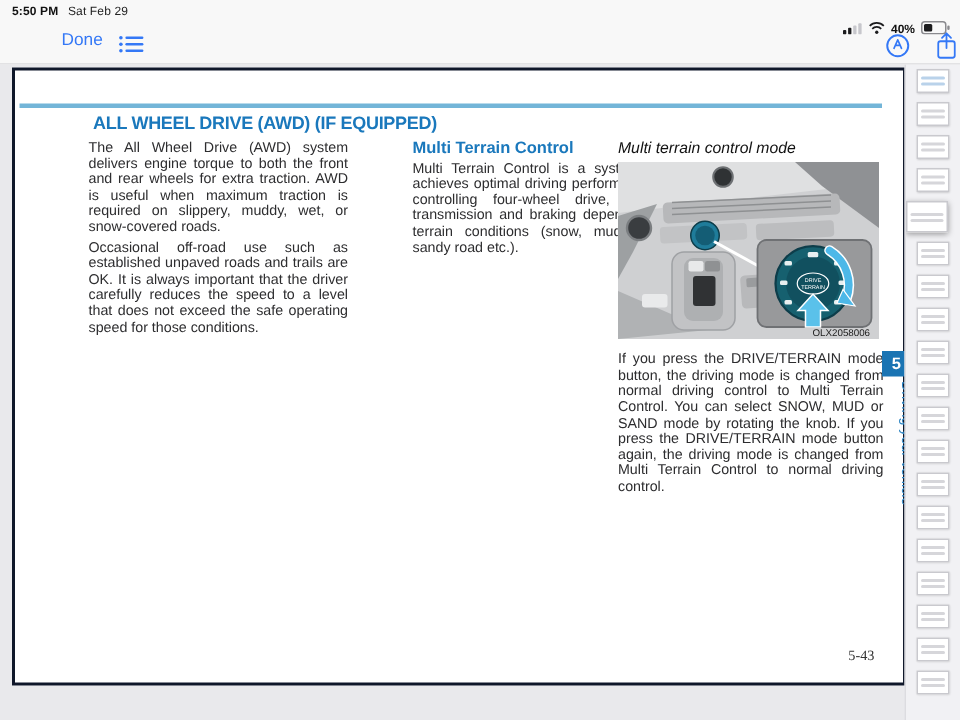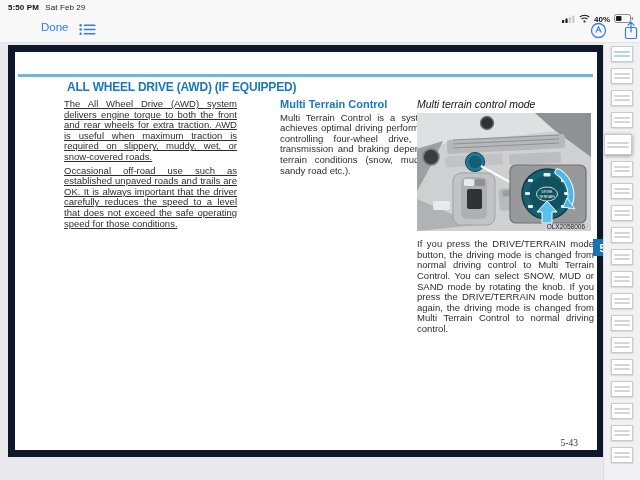--- a/index.html
+++ b/index.html
@@ -22,28 +22,28 @@
   .tb-done{position:absolute;left:22px;top:5px;font-size:11.5px;color:#3478f6;
            background:none;border:none;padding:2px 4px;cursor:pointer;font-family:inherit;}
   .tb-toc{position:absolute;left:62px;top:7px;background:none;border:none;padding:2px;cursor:pointer;}
   .tb-title{position:absolute;left:0;top:8px;width:640px;text-align:center;
             font-size:10.5px;font-weight:600;color:#1c1c1e;pointer-events:none;}
   .tb-right{position:absolute;right:14px;top:5px;display:flex;gap:12px;}
   .tb-right button{background:none;border:none;padding:2px;cursor:pointer;}
 
   
   .pdf-page{position:absolute;left:8px;top:45px;width:596px;height:412px;
-            background:#fff;border:7px solid #0f172a;box-sizing:border-box;z-index:1;}
+            background:#fff;border:2px solid #0f172a;box-sizing:border-box;z-index:1;}
   .rule{position:absolute;left:3px;top:22px;width:575px;height:3px;background:#73b5d8;}
   .sec-title{position:absolute;left:52px;top:28px;font-size:12px;font-weight:700;
              color:#1a78bc;letter-spacing:-.2px;white-space:nowrap;}
   .col{position:absolute;top:47px;width:173px;font-size:9.5px;line-height:10.6px;
        color:#2d2d2f;text-align:justify;letter-spacing:0;}
   .col p{margin:0 0 3px 0;}
-  .col1{left:49px;text-decoration:underline;}
+  .col1{left:49px;}
   .col2{left:225px;margin-left:40px;}
   .col3{left:402px;width:177px;}
   .sub-blue{font-size:11px;font-weight:700;color:#1a78bc;margin:0 0 4px 0;text-align:left;}
   .sub-italic{font-size:10.5px;font-weight:400;font-style:italic;color:#111;
               margin:0 0 7px 0;text-align:left;}
   .figure{width:174px;height:118px;margin:0 0 6px 0;}
   .pagenum{position:absolute;right:19px;top:386px;font-size:9.5px;color:#333;font-family:Liberation Serif, serif;}
 
   .chapter-tab{position:absolute;left:578px;top:187px;width:19px;height:17px;
                background:#1a74b3;color:#fff;font-size:11px;font-weight:700;

